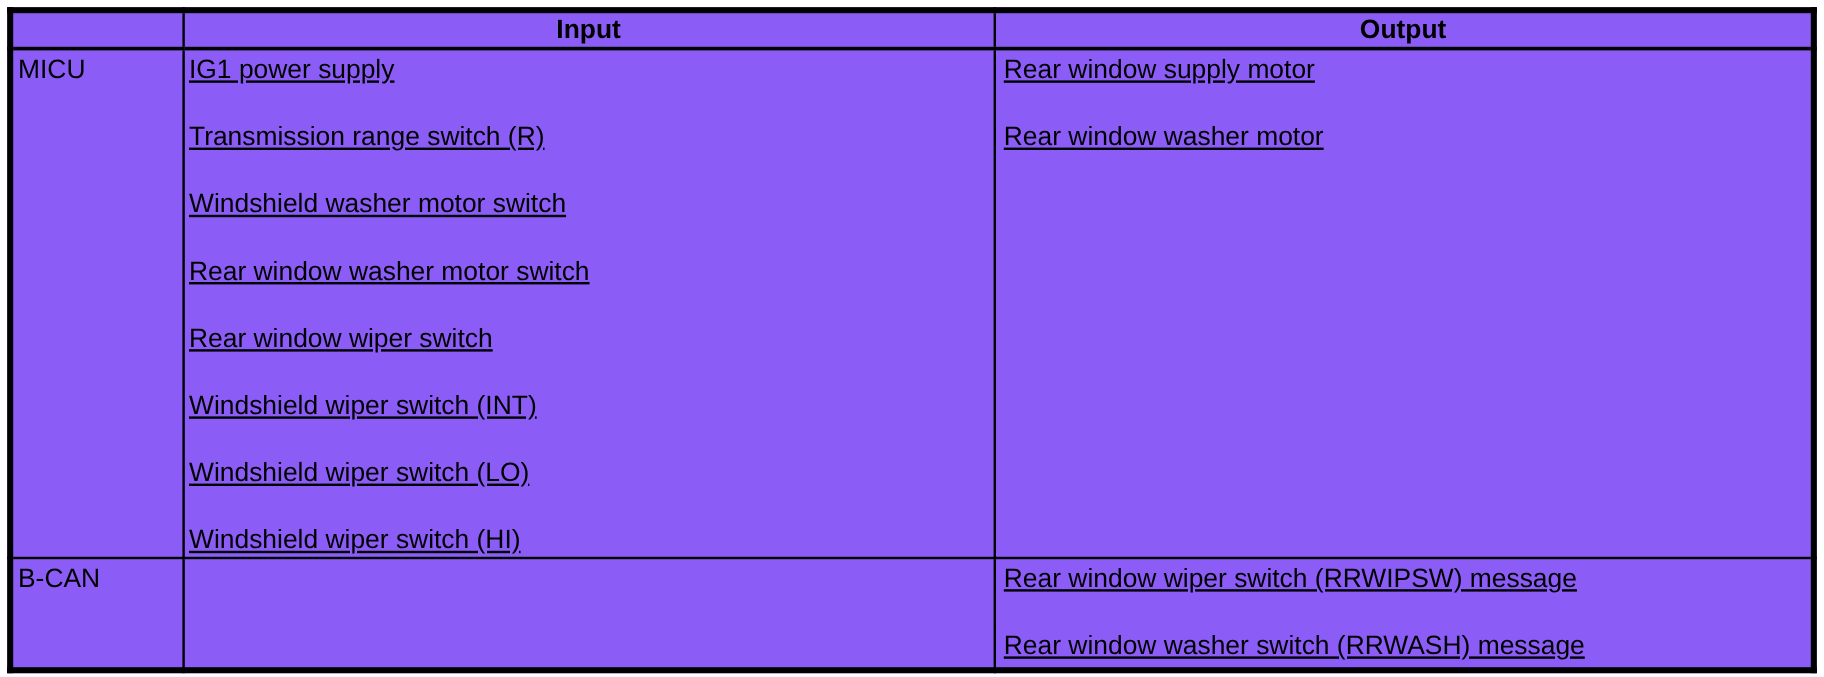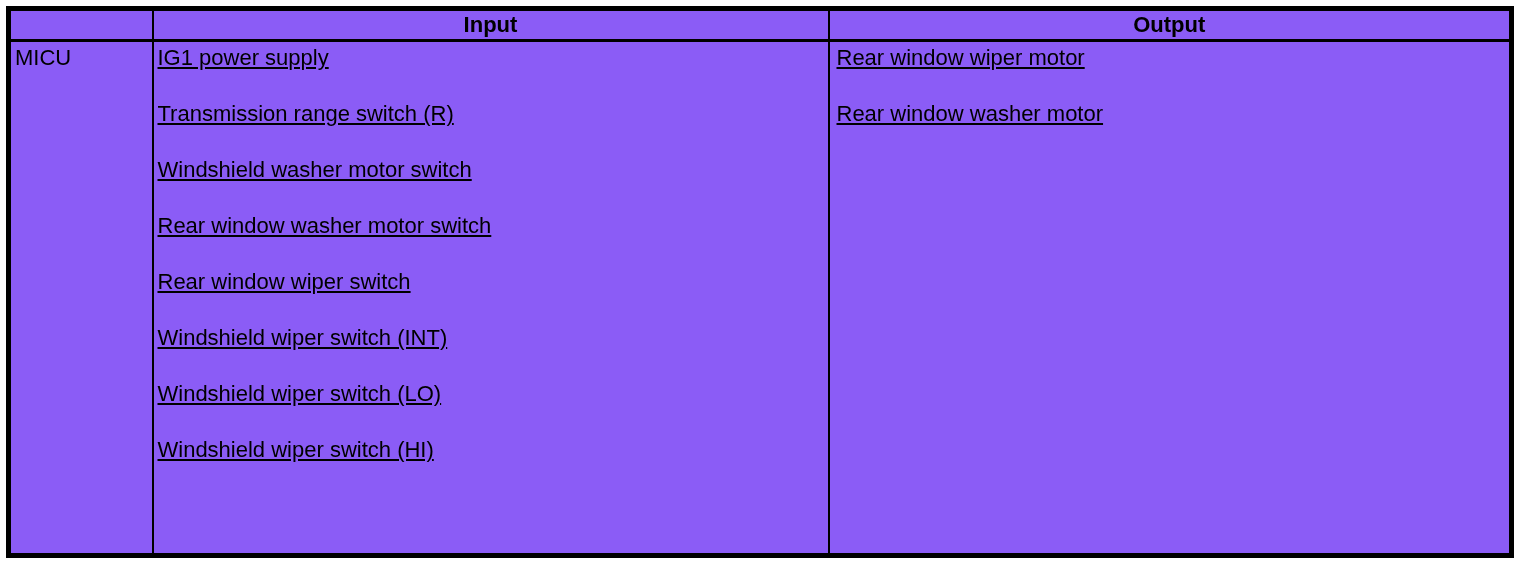--- a/index.html
+++ b/index.html
@@ -88,19 +88,32 @@
 
 Rear window wiper switch
 
 Windshield wiper switch (INT)
 
 Windshield wiper switch (LO)
 
 Windshield wiper switch (HI)</div>
       </td>
       <td class="output-cell">
-        <div class="cell-list">Rear window wiper motor
+        <div class="cell-list">Rear window supply motor
 
 Rear window washer motor</div>
+      </td>
+    </tr>
+    <tr class="row-bcan">
+      <td>
+        <span class="component-label">B-CAN</span>
+      </td>
+      <td>
+        <div class="cell-list"></div>
+      </td>
+      <td class="output-cell">
+        <div class="cell-list">Rear window wiper switch (RRWIPSW) message
+
+Rear window washer switch (RRWASH) message</div>
       </td>
     </tr>
   </tbody>
 </table>
 
 </body></html>

